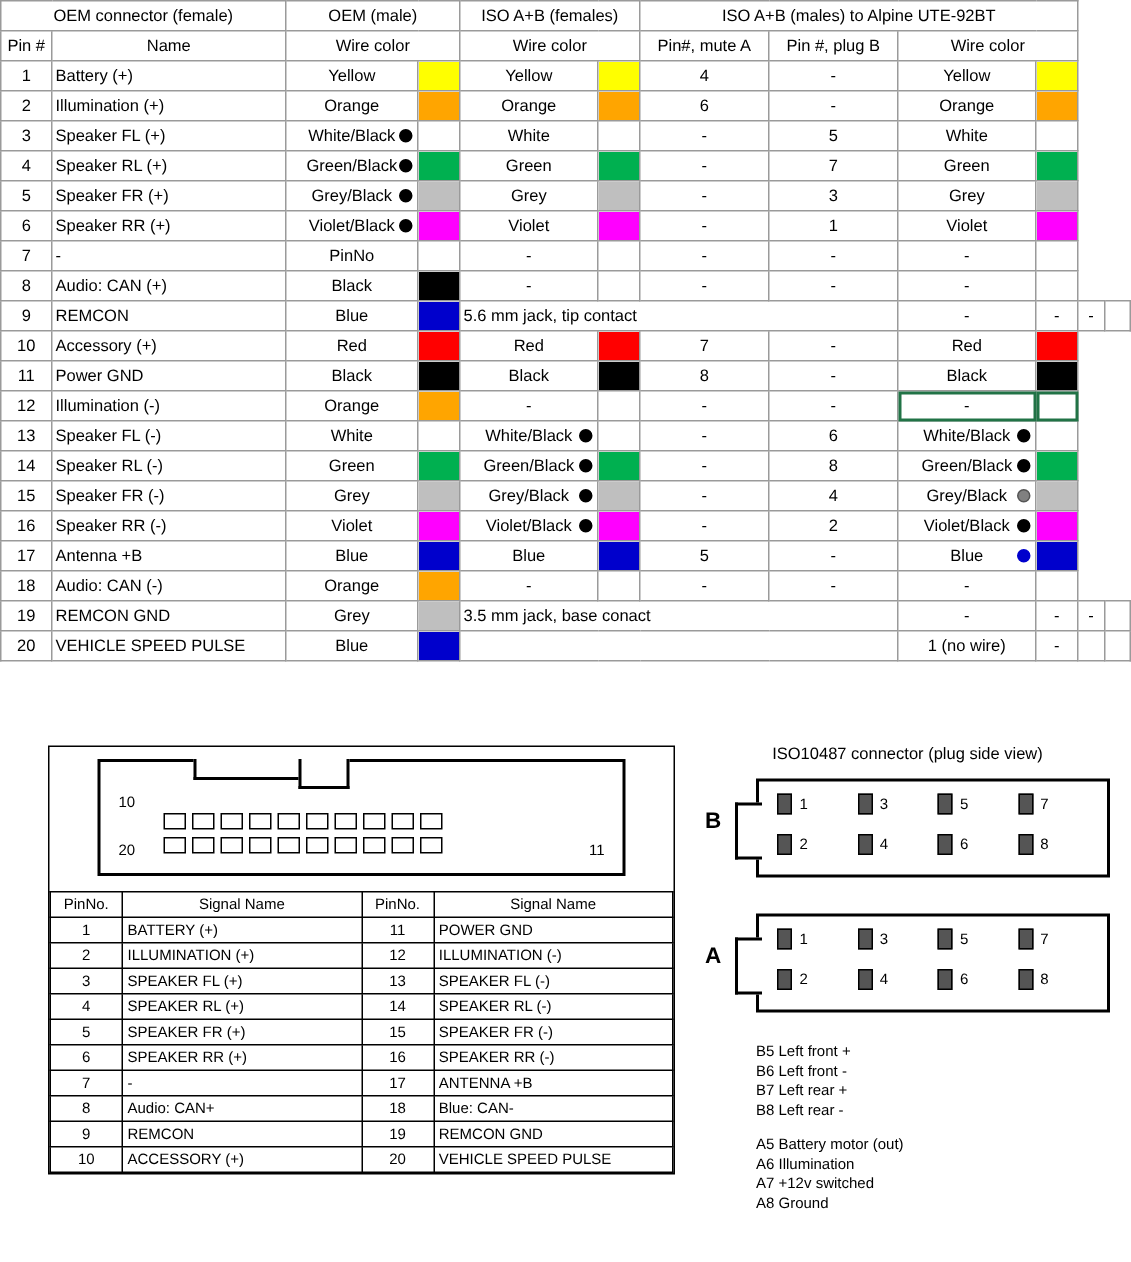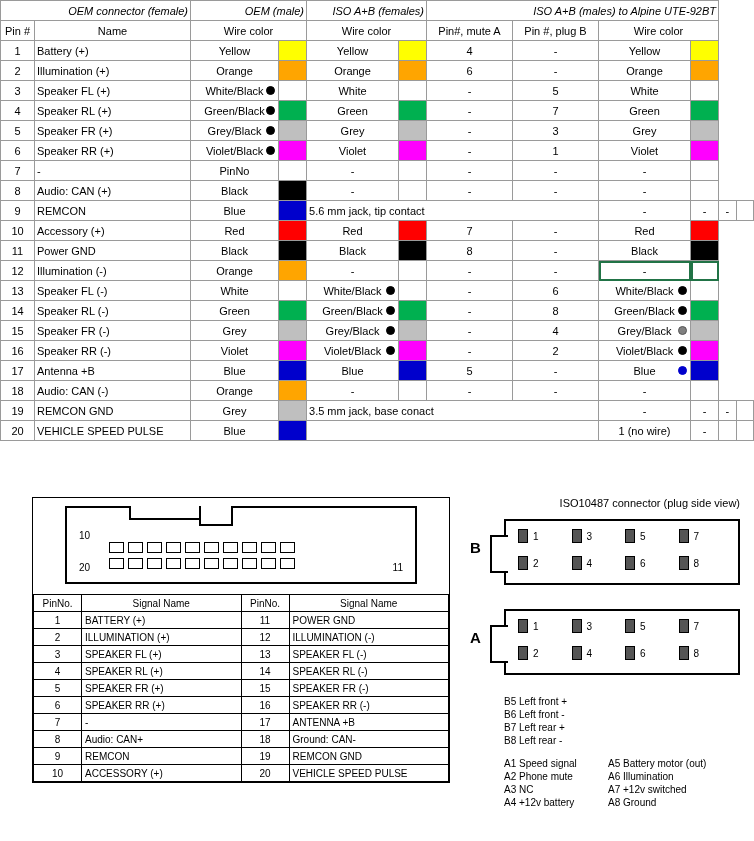--- a/index.html
+++ b/index.html
@@ -10,21 +10,21 @@
     position:relative;overflow:hidden;
   }
   
   .wrap{position:absolute;left:0;top:0;width:754px;}
   table.main{border-collapse:collapse;table-layout:fixed;width:754px;}
   table.main td,table.main th{
     border:1px solid #9a9a9a;
     height:19px;padding:0 2px;font-size:11px;font-weight:normal;
     overflow:hidden;white-space:nowrap;
   }
-  .grp{font-style:italic;font-weight:bold;text-align:right;border-bottom:1px solid #9a9a9a;}
+  .grp{font-weight:bold;text-align:center;border-bottom:1px solid #9a9a9a;}
   .hdr{font-weight:bold;text-align:center;}
   .c{text-align:center;}
   .l{text-align:left;}
   .sw{width:28px;padding:0;}
   .dotcell{position:relative;}
   .dot{
     display:inline-block;width:7px;height:7px;border-radius:50%;
     background:#000;border:1px solid #000;vertical-align:middle;
     position:absolute;right:3px;top:5px;
   }
@@ -52,21 +52,21 @@
   .pins{position:absolute;left:10px;right:10px;}
   .pinrow{display:flex;gap:4px;}
   .pinsq{width:13px;height:9px;border:1px solid #000;background:#fff;}
   .lblnum{position:absolute;font-size:10px;}
   table.pin{border-collapse:collapse;table-layout:fixed;width:100%;}
   table.pin td{border:1px solid #000;height:16px;font-size:10px;padding:0 3px;overflow:hidden;white-space:nowrap;}
   table.pin td.num{text-align:center;width:42px;}
   table.pin td.hd{text-align:center;font-size:10px;}
   
   .isoblk{position:absolute;left:470px;top:497px;width:270px;}
-  .iso-title{text-align:right;font-size:11px;margin-bottom:10px;}
+  .iso-title{text-align:center;font-size:11px;margin-bottom:10px;}
   .isobox{position:relative;border:2px solid #000;height:62px;margin-left:34px;background:#fff;}
   .isoletter{position:absolute;left:0px;font-size:15px;font-weight:bold;}
   .isopins{position:absolute;left:12px;top:8px;right:6px;}
   .isorow{display:flex;margin-bottom:13px;}
   .isocell{display:flex;align-items:center;width:58px;font-size:10px;}
   .isosq{width:8px;height:12px;background:#555;border:1px solid #000;margin-right:5px;}
   .step{
     position:absolute;left:-16px;top:14px;width:16px;height:34px;
     border-left:2px solid #000;border-top:2px solid #000;border-bottom:2px solid #000;background:#fff;
   }
@@ -443,21 +443,21 @@
         <tr>
           <td class="num">7</td>
           <td>-</td>
           <td class="num">17</td>
           <td>ANTENNA +B</td>
         </tr>
         <tr>
           <td class="num">8</td>
           <td>Audio: CAN+</td>
           <td class="num">18</td>
-          <td>Ground: CAN-</td>
+          <td>Blue: CAN-</td>
         </tr>
         <tr>
           <td class="num">9</td>
           <td>REMCON</td>
           <td class="num">19</td>
           <td>REMCON GND</td>
         </tr>
         <tr>
           <td class="num">10</td>
           <td>ACCESSORY (+)</td>
@@ -510,15 +510,15 @@
             <div class="isocell"><span class="isosq"></span>8</div>
           </div>
         </div>
     </div>
   </div>
 
   <div class="legend">
     <div class="col" id="legb2"><div>B5 Left front +</div><div>B6 Left front -</div><div>B7 Left rear +</div><div>B8 Left rear -</div></div>
   </div>
   <div class="legend" style="margin-top:10px;">
-    <div class="col col1" id="lega1"><div>A1 Speed signal</div><div>A2 Phone mute</div><div>A3 NC</div><div>A4 +12v battery</div></div><div class="col" id="lega2"><div>A5 Battery motor (out)</div><div>A6 Illumination</div><div>A7 +12v switched</div><div>A8 Ground</div></div>
+    <div class="col" id="lega2"><div>A5 Battery motor (out)</div><div>A6 Illumination</div><div>A7 +12v switched</div><div>A8 Ground</div></div>
   </div>
 </div>
 
 </body></html>

